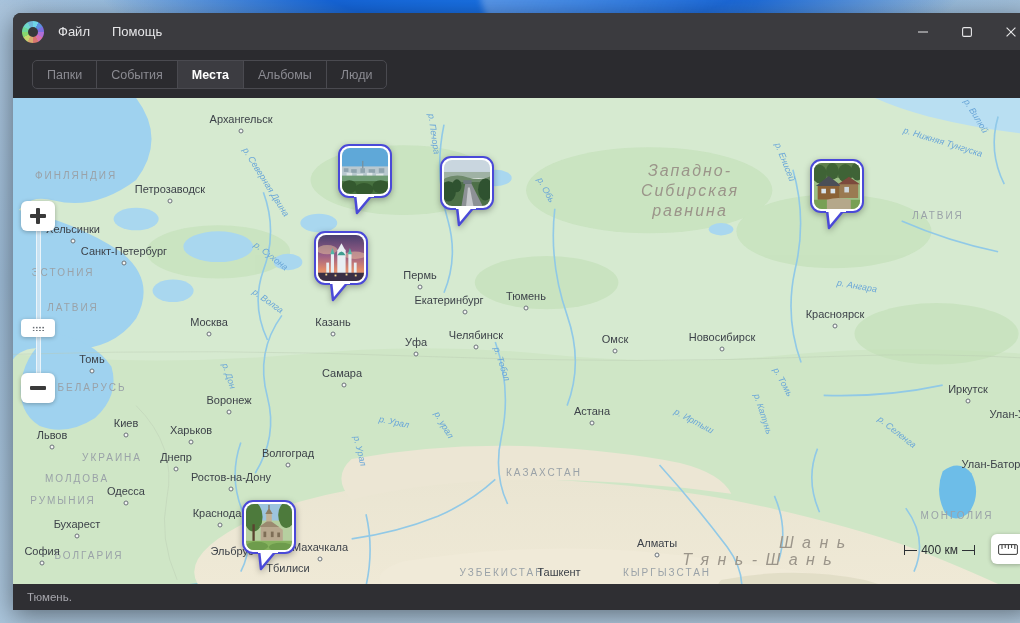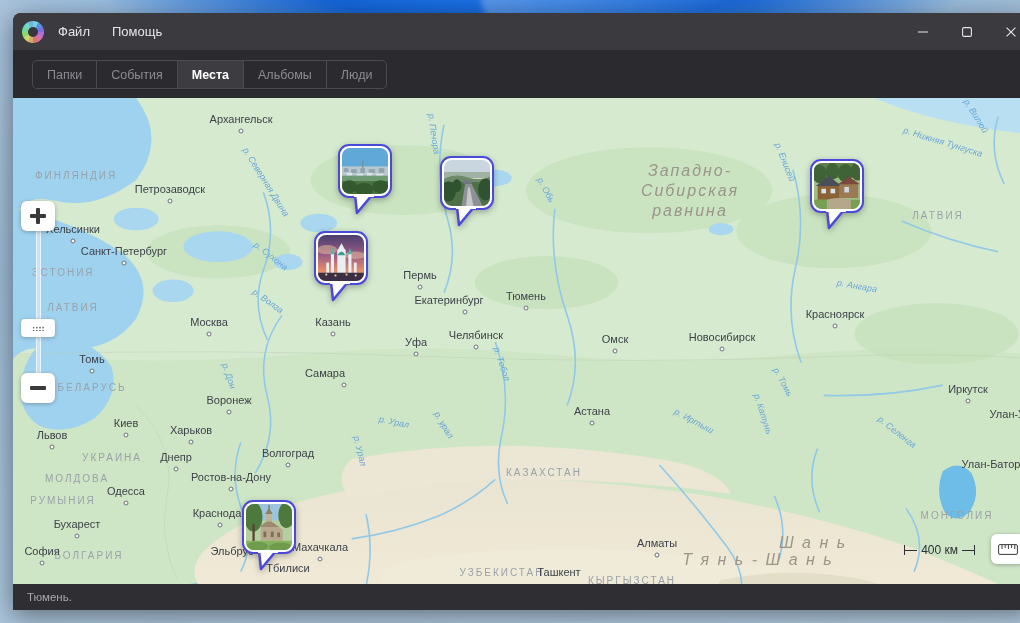--- a/index.html
+++ b/index.html
@@ -441,21 +441,21 @@
         <div class="lbl lbl-country" style="left: 60px; top: 209px;">ЛАТВИЯ</div>
         <div class="lbl lbl-country" style="left: 79px; top: 289px;">БЕЛАРУСЬ</div>
         <div class="lbl lbl-country" style="left: 925px; top: 117px;">ЛАТВИЯ</div>
         <div class="lbl lbl-country" style="left: 99px; top: 359px;">УКРАИНА</div>
         <div class="lbl lbl-country" style="left: 64px; top: 380px;">МОЛДОВА</div>
         <div class="lbl lbl-country" style="left: 50px; top: 402px;">РУМЫНИЯ</div>
         <div class="lbl lbl-country" style="left: 76px; top: 457px;">БОЛГАРИЯ</div>
         <div class="lbl lbl-country" style="left: 531px; top: 374px;">КАЗАХСТАН</div>
         <div class="lbl lbl-country" style="left: 944px; top: 417px;">МОНГОЛИЯ</div>
         <div class="lbl lbl-country" style="left: 489px; top: 474px;">УЗБЕКИСТАН</div>
-        <div class="lbl lbl-country" style="left: 619px; top: 474px; margin-top: 8px;">КЫРГЫЗСТАН</div>
+        <div class="lbl lbl-country" style="left: 654px; top: 474px;">КЫРГЫЗСТАН</div>
       </div>
     <div id="map-regions">
         <div class="lbl lbl-region" style="left: 677px; top: 93px;">Западно-<br>Сибирская<br>равнина</div>
         <div class="lbl lbl-region" style="left: 745px; top: 462px;">Т я н ь - Ш а н ь</div>
         <div class="lbl lbl-region" style="left: 800px; top: 445px;">Ш а н ь</div>
       </div>
     <div id="map-cities">
         <div class="lbl lbl-city" style="left: 228px; top: 21px;">Архангельск</div>
         <div class="city-dot" style="left: 228px; top: 33px;"></div>
         <div class="lbl lbl-city" style="left: 157px; top: 91px;">Петрозаводск</div>
@@ -483,21 +483,21 @@
         <div class="lbl lbl-city" style="left: 709px; top: 239px;">Новосибирск</div>
         <div class="city-dot" style="left: 709px; top: 251px;"></div>
         <div class="lbl lbl-city" style="left: 822px; top: 216px;">Красноярск</div>
         <div class="city-dot" style="left: 822px; top: 228px;"></div>
         <div class="lbl lbl-city" style="left: 955px; top: 291px;">Иркутск</div>
         <div class="city-dot" style="left: 955px; top: 303px;"></div>
         <div class="lbl lbl-city" style="left: 1000px; top: 316px;">Улан-Удэ</div>
         <div class="lbl lbl-city" style="left: 978px; top: 366px;">Улан-Батор</div>
         <div class="lbl lbl-city" style="left: 79px; top: 261px;">Томь</div>
         <div class="city-dot" style="left: 79px; top: 273px;"></div>
-        <div class="lbl lbl-city" style="left: 312px; top: 275px;">Самара</div>
+        <div class="lbl lbl-city" style="left: 329px; top: 275px;">Самара</div>
         <div class="city-dot" style="left: 331px; top: 287px;"></div>
         <div class="lbl lbl-city" style="left: 579px; top: 313px;">Астана</div>
         <div class="city-dot" style="left: 579px; top: 325px;"></div>
         <div class="lbl lbl-city" style="left: 216px; top: 302px;">Воронеж</div>
         <div class="city-dot" style="left: 216px; top: 314px;"></div>
         <div class="lbl lbl-city" style="left: 113px; top: 325px;">Киев</div>
         <div class="city-dot" style="left: 113px; top: 337px;"></div>
         <div class="lbl lbl-city" style="left: 178px; top: 332px;">Харьков</div>
         <div class="city-dot" style="left: 178px; top: 344px;"></div>
         <div class="lbl lbl-city" style="left: 39px; top: 337px;">Львов</div>

